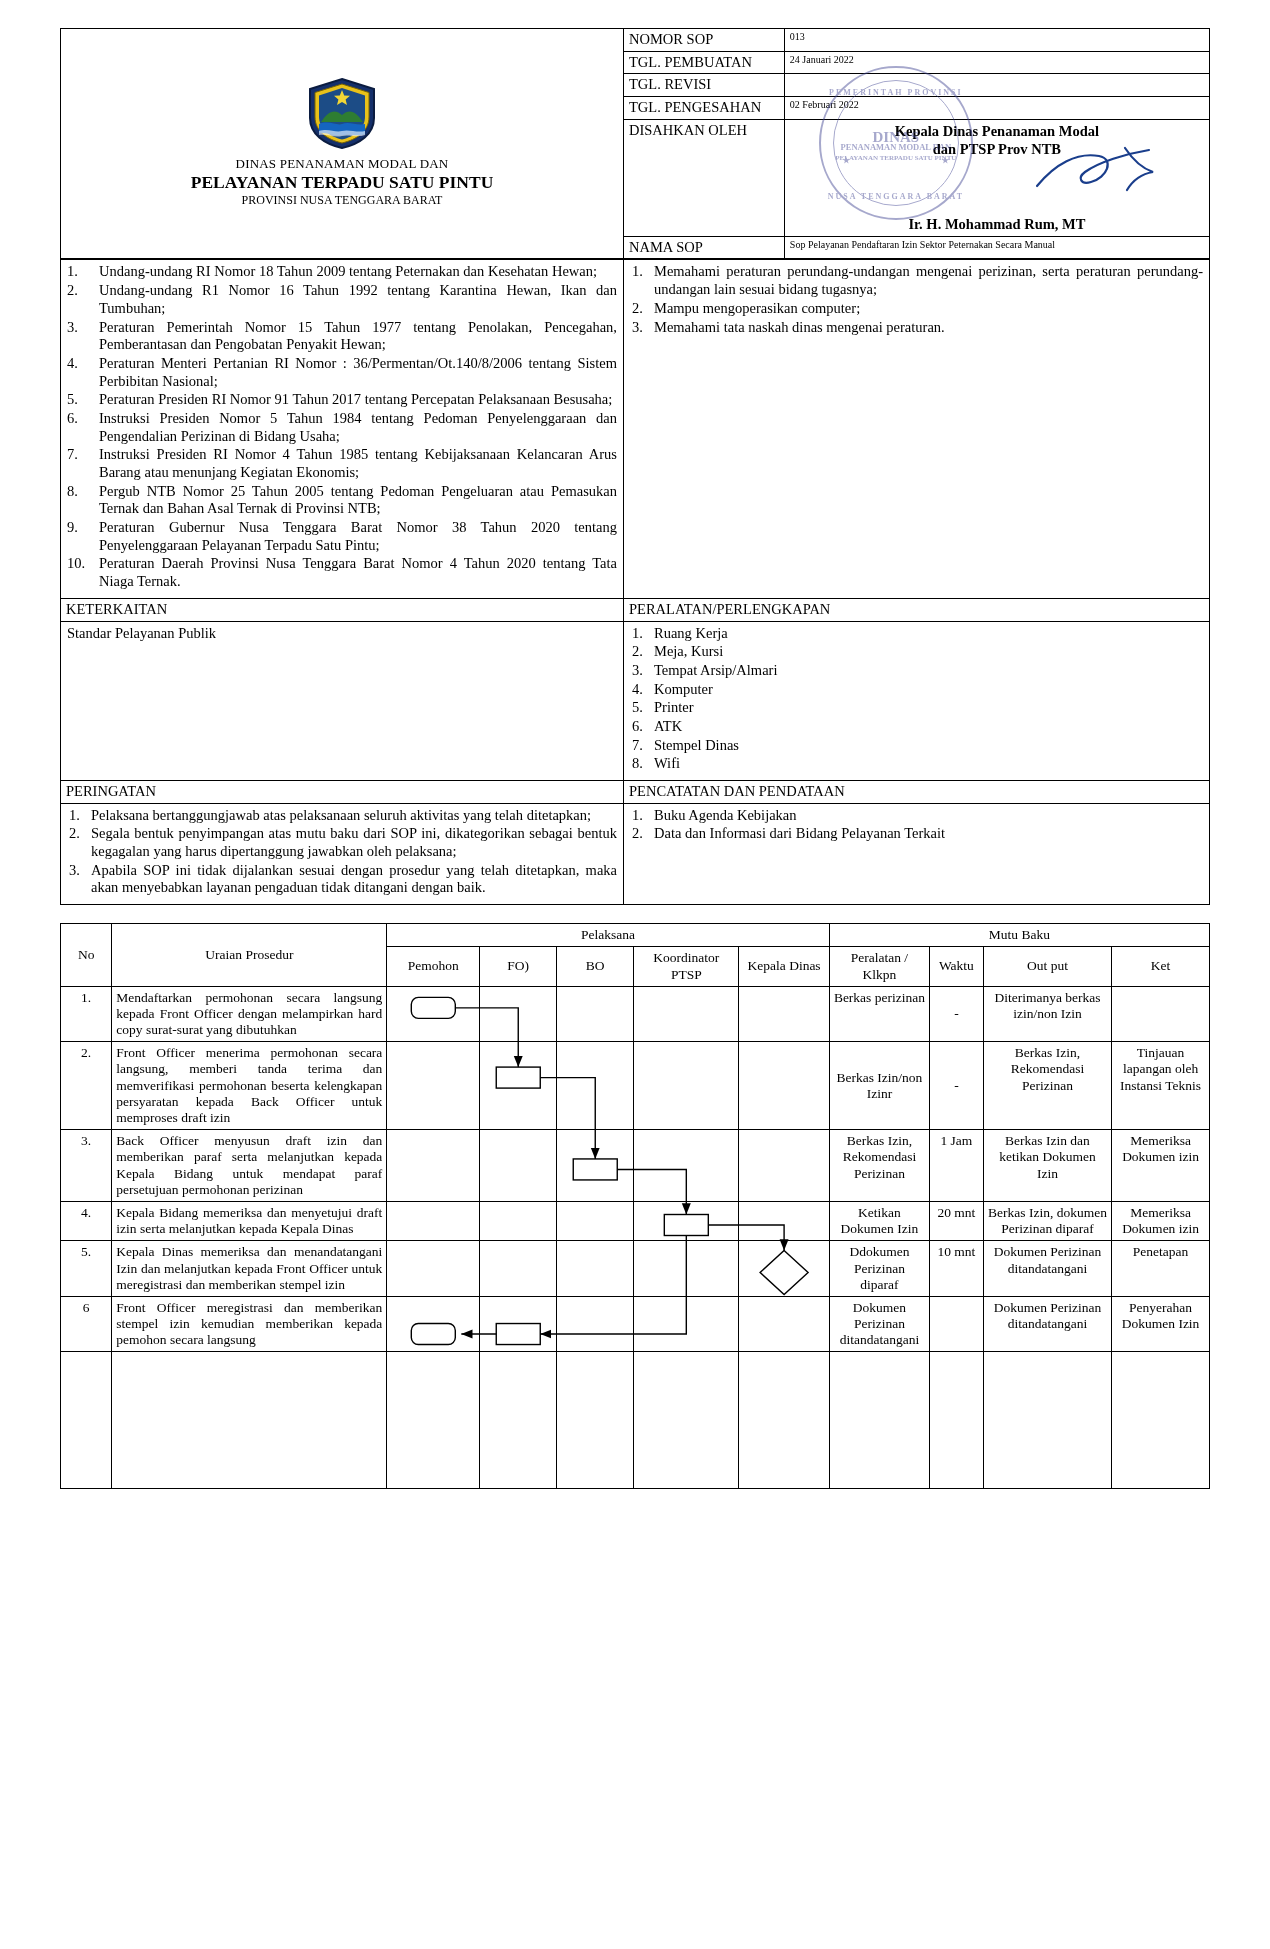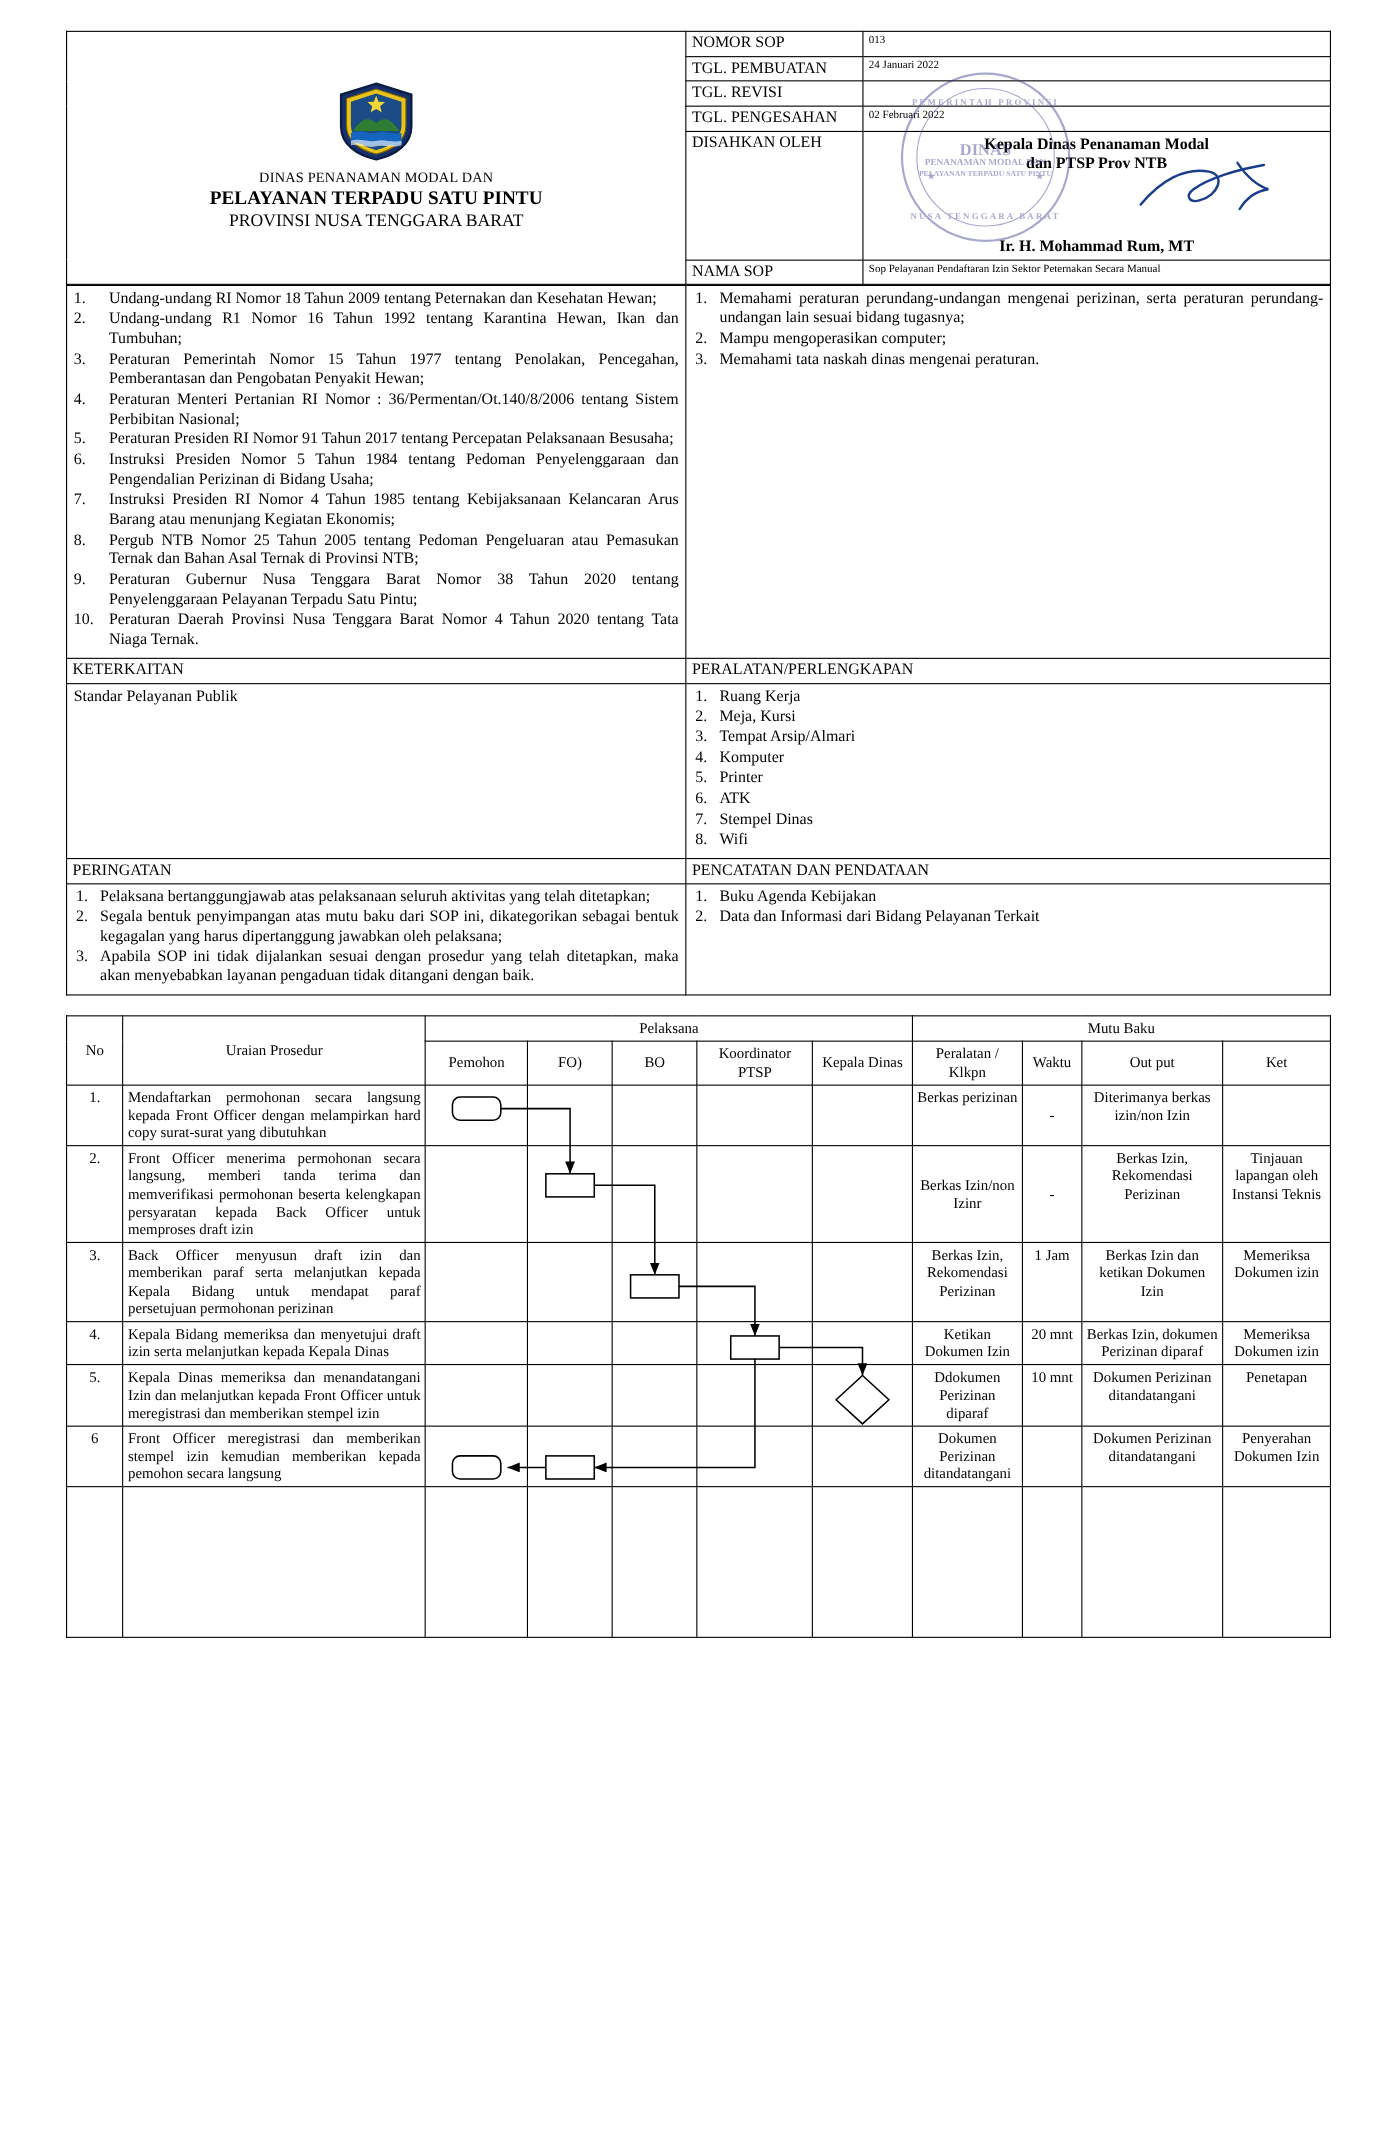--- a/index.html
+++ b/index.html
@@ -32,21 +32,21 @@
     font-size: 14.5px;
     line-height: 1.22;
   }
   .hdr-left {
     text-align: center;
     vertical-align: middle;
     padding: 6px 8px 10px 8px;
   }
   .org-line1 { font-size: 13px; letter-spacing: .2px; }
   .org-line2 { font-size: 17.5px; font-weight: bold; }
-  .org-line3 { font-size: 16px; }
+  .org-line3 { font-size: 12px; }
   .logo-wrap { margin-bottom: 6px; }
   .meta-label { width: 150px; font-size: 14.5px; margin-left: 24px; }
   .meta-val { font-size: 10px; }
   .sig-cell {
     position: relative;
     height: 112px;
     text-align: center;
     vertical-align: top;
     font-weight: bold;
   }

